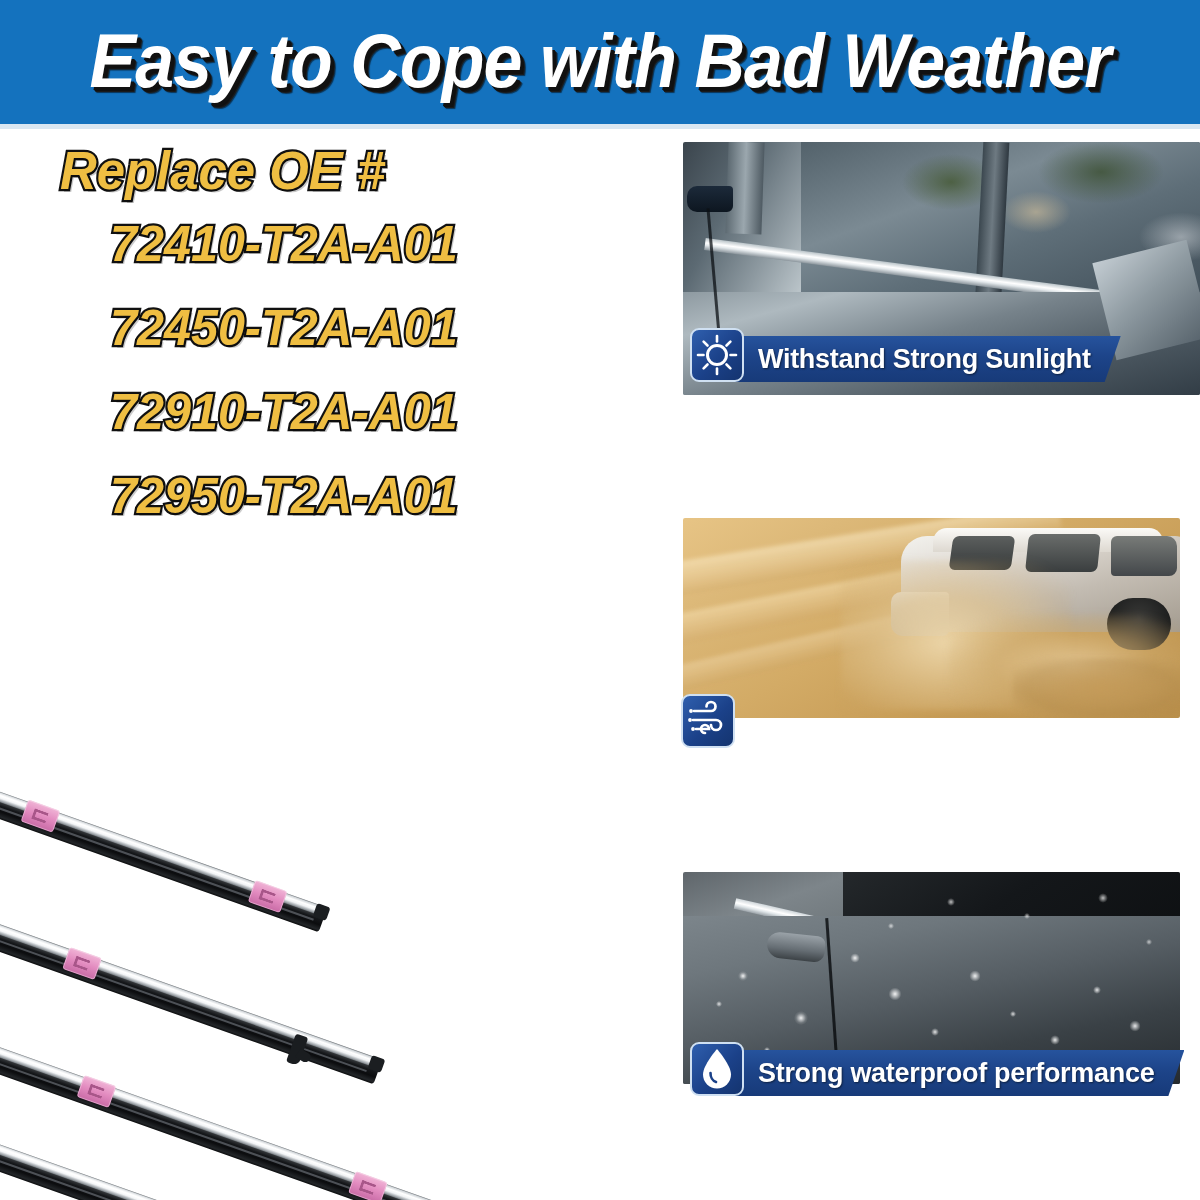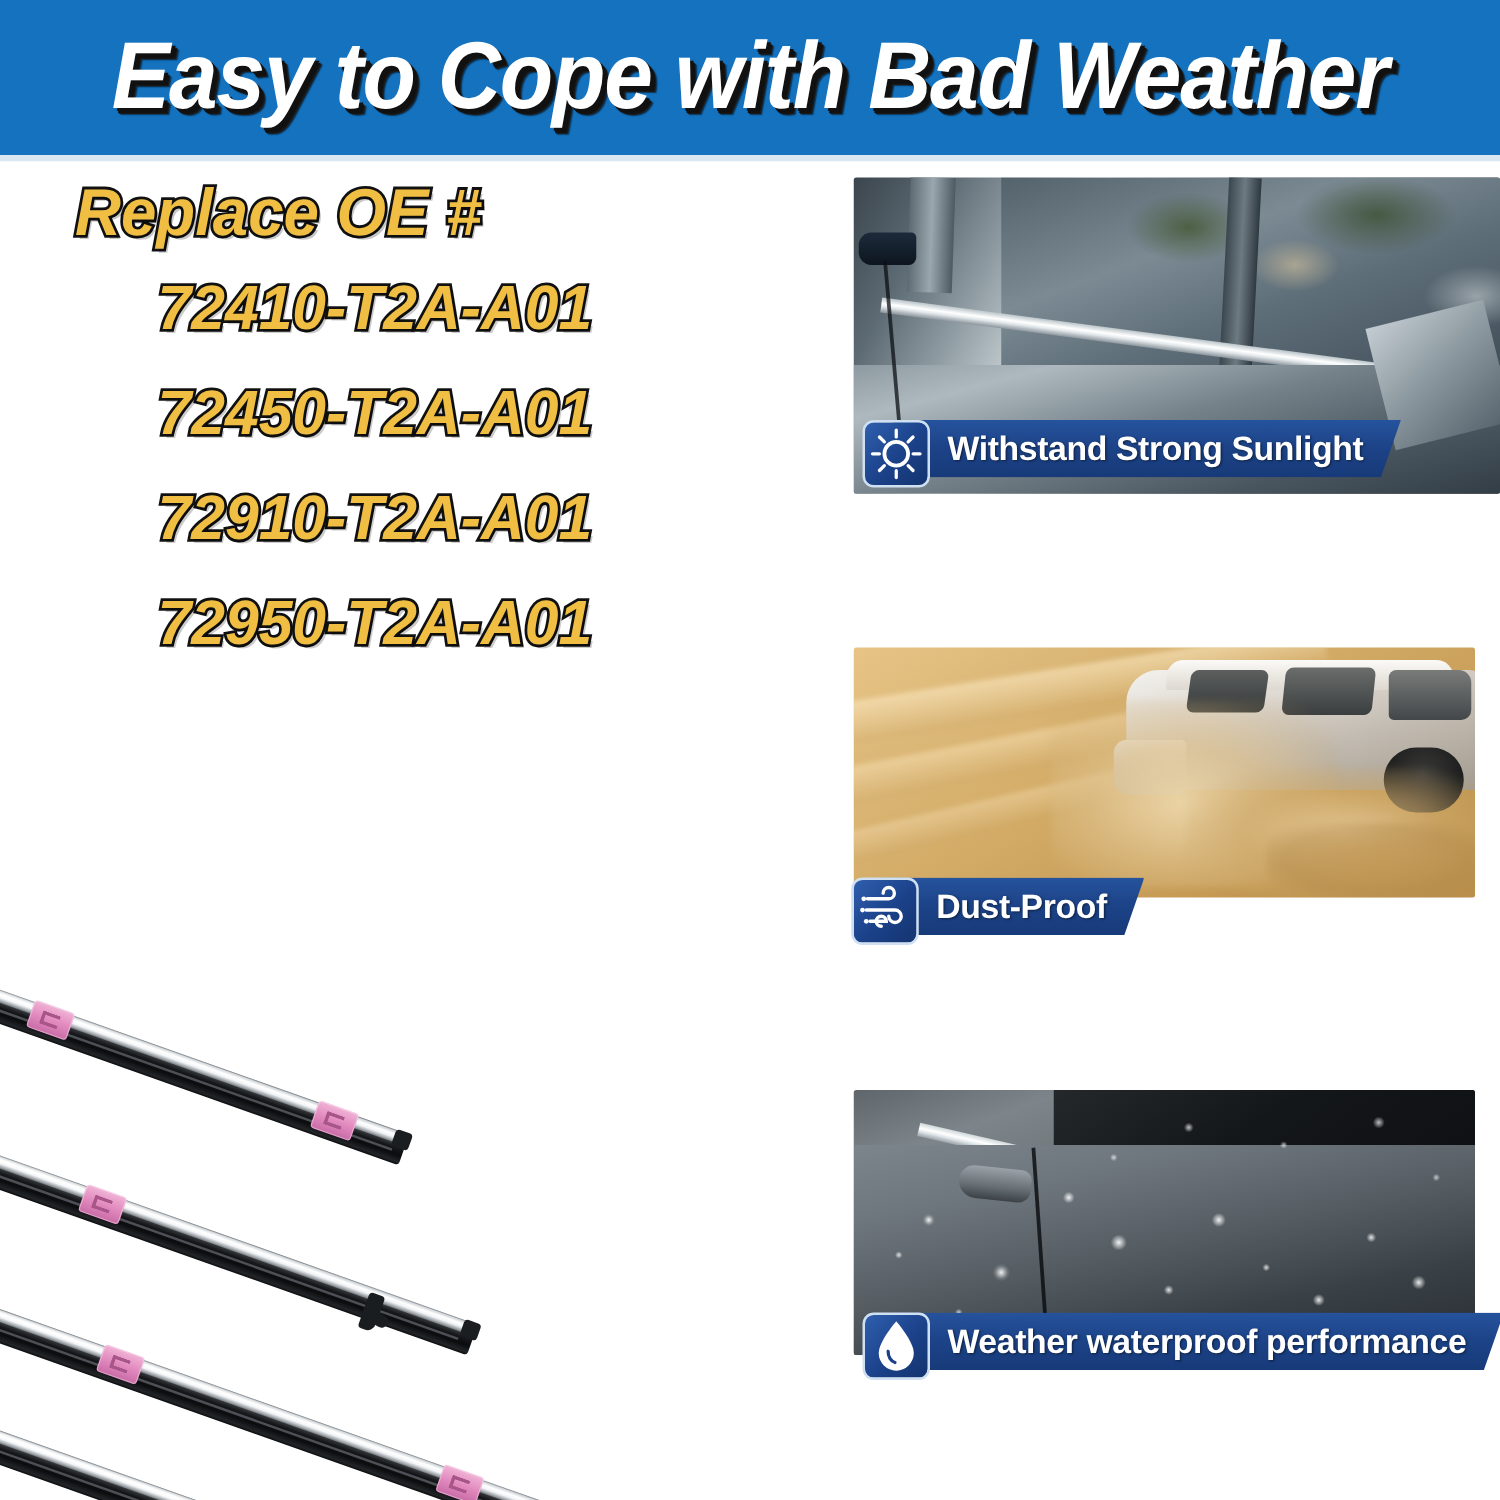--- a/index.html
+++ b/index.html
@@ -66,21 +66,21 @@
     color: #efbe42;
     letter-spacing: 0px;
     transform: scaleX(0.96);
     transform-origin: left center;
     white-space: nowrap;
     -webkit-text-stroke: 4.5px #111111;
     paint-order: stroke fill;
     text-shadow: 3px 3px 0 rgba(0,0,0,0.22);
     margin: 0 0 14px 8px;
   }
-  .oe-list { margin: 16px; padding: 0; list-style: none; }
+  .oe-list { margin: 0; padding: 0; list-style: none; }
   .oe-item {
     font-family: "Liberation Sans", sans-serif;
     font-weight: bold;
     font-style: italic;
     font-size: 50px;
     color: #efbe42;
     white-space: nowrap;
     margin: 0 0 26px 58px;
     transform: scaleX(0.97);
     transform-origin: left center;
@@ -182,21 +182,21 @@
   }
   .feature-photo {
     position: absolute;
     left: 0; top: 0;
     overflow: hidden;
     border-radius: 2px;
   }
   .badge {
     position: absolute;
     display: flex;
-    align-items: flex-start;
+    align-items: flex-end;
     height: 46px;
     z-index: 5;
     padding-left: 20px;
   }
   .badge-bar {
     position: relative;
     height: 46px;
     background: linear-gradient(to bottom, #26539d 0%, #1d4489 45%, #173a79 100%);
     display: flex;
     align-items: center;
@@ -379,23 +379,20 @@
         <svg width="50" height="50" viewBox="0 0 50 50" aria-hidden="true">
           <g fill="none" stroke="#ffffff" stroke-width="2.7" stroke-linecap="round">
             <path d="M11 15 H28 a4.5 4.5 0 1 0 -4.5 -4.5"></path>
             <path d="M10 24 H33 a5 5 0 1 1 -5 5"></path>
             <path d="M13 33 H26 a4 4 0 1 0 -4 4"></path>
           </g>
           <circle cx="8" cy="15" r="1.9" fill="#ffffff"></circle>
           <circle cx="7" cy="24" r="1.9" fill="#ffffff"></circle>
           <circle cx="10" cy="33" r="1.9" fill="#ffffff"></circle>
         </svg>
-      </div>
-      <div class="badge-bar">
-        <span class="badge-label">Dust-Proof</span>
       </div>
     </div>
   </div>
 
   <div class="feature" style="left:683px; top:872px; width:497px; height:212px;">
     <div class="feature-photo" style="width:497px; height:212px; background:
            linear-gradient(160deg, #5f666b 0%, #7d858a 16%, #6b7377 34%, #464c51 56%, #2b3034 78%, #1b1f22 100%);">
 
       <div style="position:absolute; left:160px; top:0; width:337px; height:118px;
         background: linear-gradient(145deg, #24282b 0%, #14171a 40%, #0c0e10 100%);"></div>
@@ -436,18 +433,18 @@
           radial-gradient(circle 4px at 84px 178px, rgba(255,255,255,0.75), transparent 76%);"></div>
     </div>
     <div class="badge" style="left:-13px; top:178px;">
       <div class="icon-box">
         <svg width="50" height="50" viewBox="0 0 50 50" aria-hidden="true">
           <path d="M25 5 C25 5 39 21 39 30.5 A14 14 0 0 1 11 30.5 C11 21 25 5 25 5 Z" fill="#ffffff"></path>
           <path d="M18.5 29 a7.5 9 0 0 0 5.5 9" fill="none" stroke="#1b4189" stroke-width="2.6" stroke-linecap="round"></path>
         </svg>
       </div>
       <div class="badge-bar">
-        <span class="badge-label">Weather waterproof performance</span>
+        <span class="badge-label">Strong waterproof performance</span>
       </div>
     </div>
   </div>
 
 </div>
 
 </body></html>

